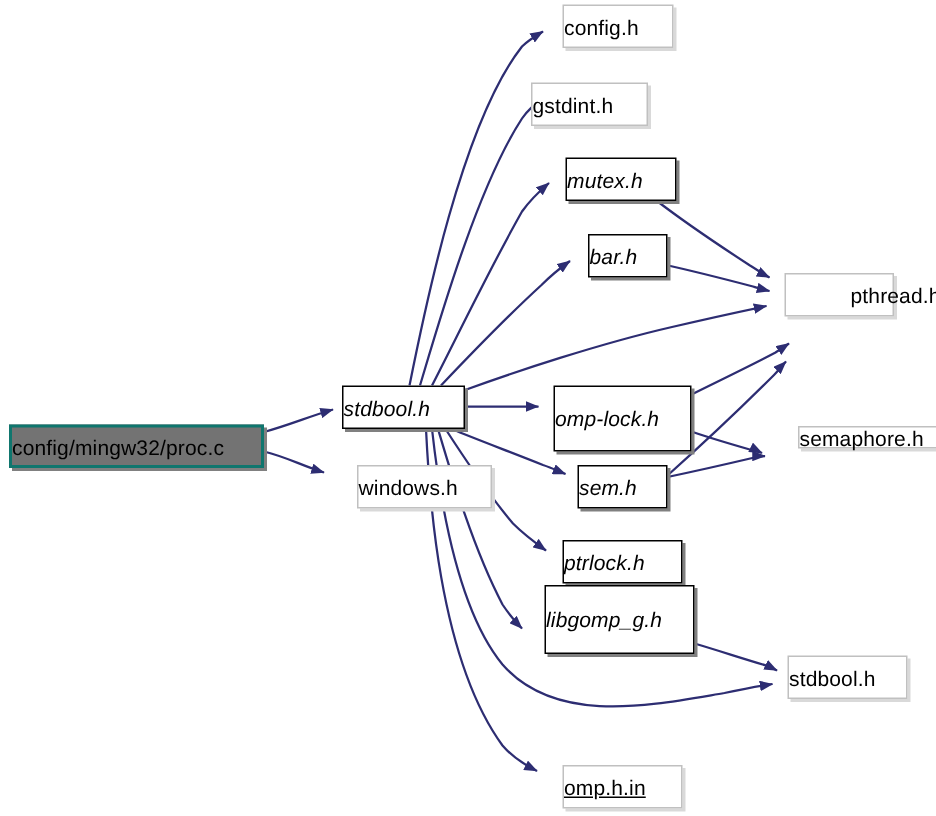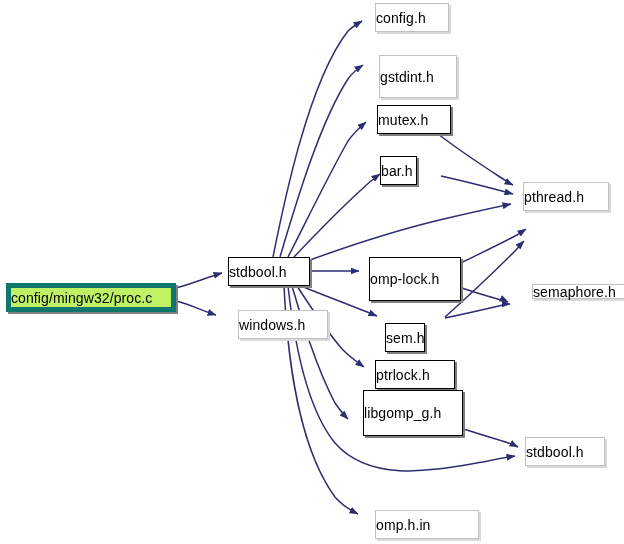--- a/index.html
+++ b/index.html
@@ -30,28 +30,29 @@
     justify-content: flex-start;
     background: #ffffff;
     font-size: 14px;
     color: #000000;
     white-space: nowrap;
     letter-spacing: 0.1px;
   }
   .node.internal {
     border: 1px solid #000000;
     box-shadow: 2px 2px 0 0 #808080;
+    font-style: italic;
   }
   .node.external {
     border: 1px solid #c0c0c0;
     box-shadow: 2px 2px 0 0 #d9d9d9;
   }
   .node.current {
-    border: 5px solid #0f766e;
-    background: #bef264;
+    border: 2px solid #0f766e;
+    background: #737373;
     box-shadow: 2px 2px 0 0 #808080;
   }
   .node-label {
     pointer-events: none;
   }
 </style>
 </head>
 <body>
 
 <div id="graph-root">
@@ -90,47 +91,47 @@
       </div>
       <div class="node internal" style="left: 228px; top: 257px; width: 82px; height: 29px;">
         <span class="node-label">stdbool.h</span>
       </div>
       <div class="node external" style="left: 238px; top: 310px; width: 90px; height: 29px;">
         <span class="node-label">windows.h</span>
       </div>
       <div class="node external" style="left: 375px; top: 3px; width: 74px; height: 29px;">
         <span class="node-label">config.h</span>
       </div>
-      <div class="node external" style="left: 379px; top: 55px; width: 78px; height: 43px;">
+      <div class="node external" style="left: 354px; top: 55px; width: 78px; height: 29px;">
         <span class="node-label">gstdint.h</span>
       </div>
       <div class="node internal" style="left: 377px; top: 105px; width: 74px; height: 29px;">
         <span class="node-label">mutex.h</span>
       </div>
-      <div class="node internal" style="left: 380px; top: 156px; width: 37px; height: 29px;">
+      <div class="node internal" style="left: 392px; top: 156px; width: 53px; height: 29px;">
         <span class="node-label">bar.h</span>
       </div>
-      <div class="node external" style="left: 523px; top: 182px; width: 86px; height: 29px;">
+      <div class="node external" style="left: 523px; top: 182px; width: 73px; height: 29px; padding-left: 43px;">
         <span class="node-label">pthread.h</span>
       </div>
       <div class="node internal" style="left: 369px; top: 257px; width: 92px; height: 44px;">
         <span class="node-label">omp-lock.h</span>
       </div>
       <div class="node external" style="left: 532px; top: 284px; width: 102px; height: 15px;">
         <span class="node-label">semaphore.h</span>
       </div>
-      <div class="node internal" style="left: 385px; top: 323px; width: 40px; height: 29px;">
+      <div class="node internal" style="left: 385px; top: 310px; width: 60px; height: 29px;">
         <span class="node-label">sem.h</span>
       </div>
       <div class="node internal" style="left: 375px; top: 360px; width: 80px; height: 29px;">
         <span class="node-label">ptrlock.h</span>
       </div>
       <div class="node internal" style="left: 363px; top: 390px; width: 100px; height: 46px;">
         <span class="node-label">libgomp_g.h</span>
       </div>
       <div class="node external" style="left: 525px; top: 437px; width: 80px; height: 29px;">
         <span class="node-label">stdbool.h</span>
       </div>
-      <div class="node external" style="left: 375px; top: 510px; width: 104px; height: 29px;">
+      <div class="node external" style="left: 375px; top: 510px; width: 80px; height: 29px; text-decoration: underline;">
         <span class="node-label">omp.h.in</span>
       </div>
     </div>
 </div>
 
 </body></html>

